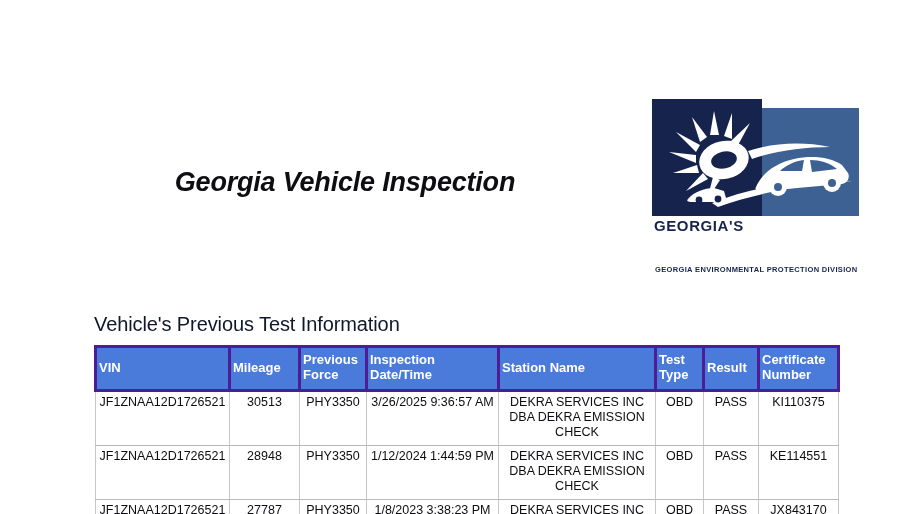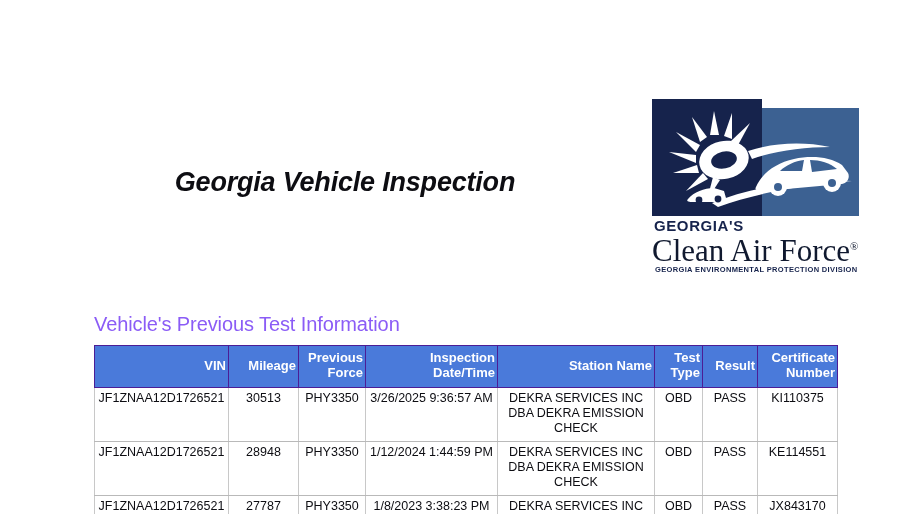--- a/index.html
+++ b/index.html
@@ -112,21 +112,21 @@
     color: #16234c;
     white-space: nowrap;
   }
 
   
   .section-heading {
     position: absolute;
     left: 94px;
     top: 313px;
     font-size: 20px;
-    color: #8b5cf6;
+    color: #0f172a;
     letter-spacing: -0.1px;
   }
 
   
   .table-wrap {
     position: absolute;
     left: 94px;
     top: 345px;
     width: 743px;
   }
@@ -134,23 +134,23 @@
     border-collapse: collapse;
     width: 743px;
     table-layout: fixed;
     font-size: 12.5px;
   }
   table.tests th {
     background: #4a7ada;
     color: #ffffff;
     font-weight: bold;
     font-size: 13px;
-    text-align: right;
+    text-align: left;
     padding: 4px 2px 5px 2px;
-    border: 1px solid #4c1d95;
+    border: 3px solid #4c1d95;
     line-height: 1.12;
     vertical-align: middle;
     height: 32px;
   }
   table.tests td {
     border: 1px solid #c8c8c8;
     text-align: center;
     padding: 3px 3px 5px 3px;
     line-height: 1.2;
     vertical-align: top;
@@ -223,21 +223,20 @@
 
           <path d="M36 100 C42 93 52 89 62 89 L72 92 L74 99 C74 102 70 103 66 103 L40 103 C36 103 34 102 36 100 Z"></path>
         </g>
         <g fill="#16234c">
           <circle cx="47" cy="101" r="3.4"></circle>
           <circle cx="66" cy="100" r="3.4"></circle>
         </g>
       </svg>
     </div>
     <div class="logo-georgias">GEORGIA'S</div>
-    <div class="logo-name"><span>Clean Air Force</span><span class="reg">®</span></div>
     <div class="logo-epd">GEORGIA ENVIRONMENTAL PROTECTION DIVISION</div>
   </div>
 
 </div>
 
 <div class="section-heading">Vehicle's Previous Test Information</div>
 
 <div class="table-wrap">
   <table class="tests">
     <colgroup>

